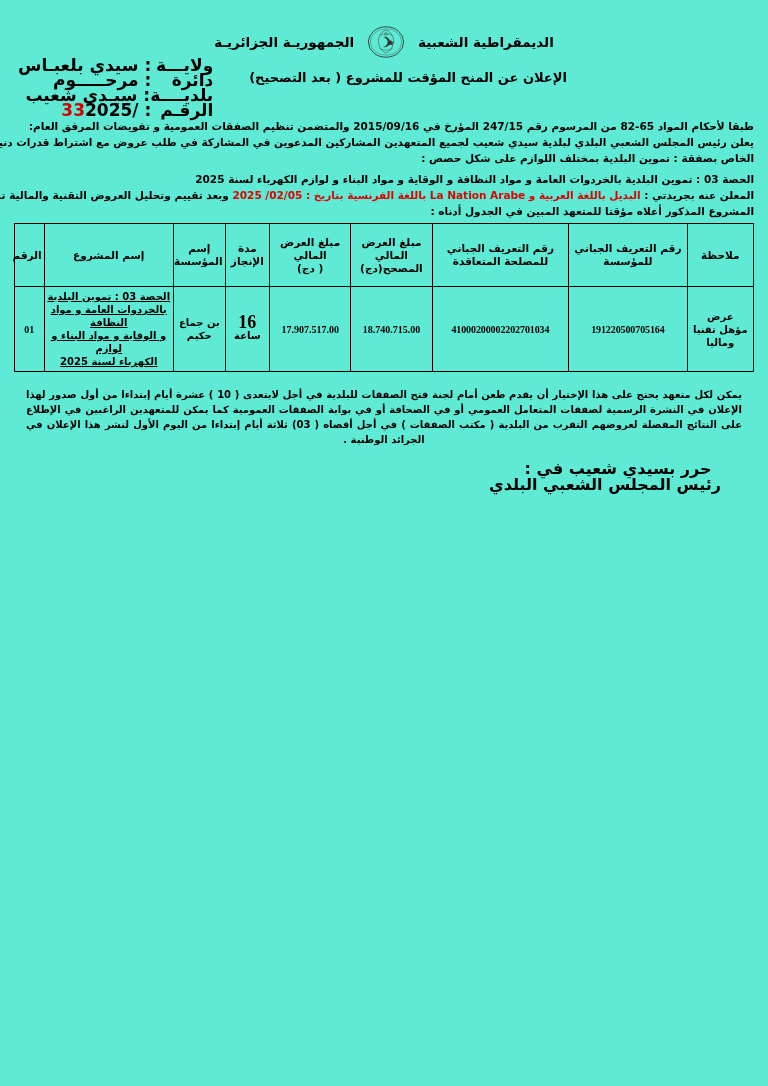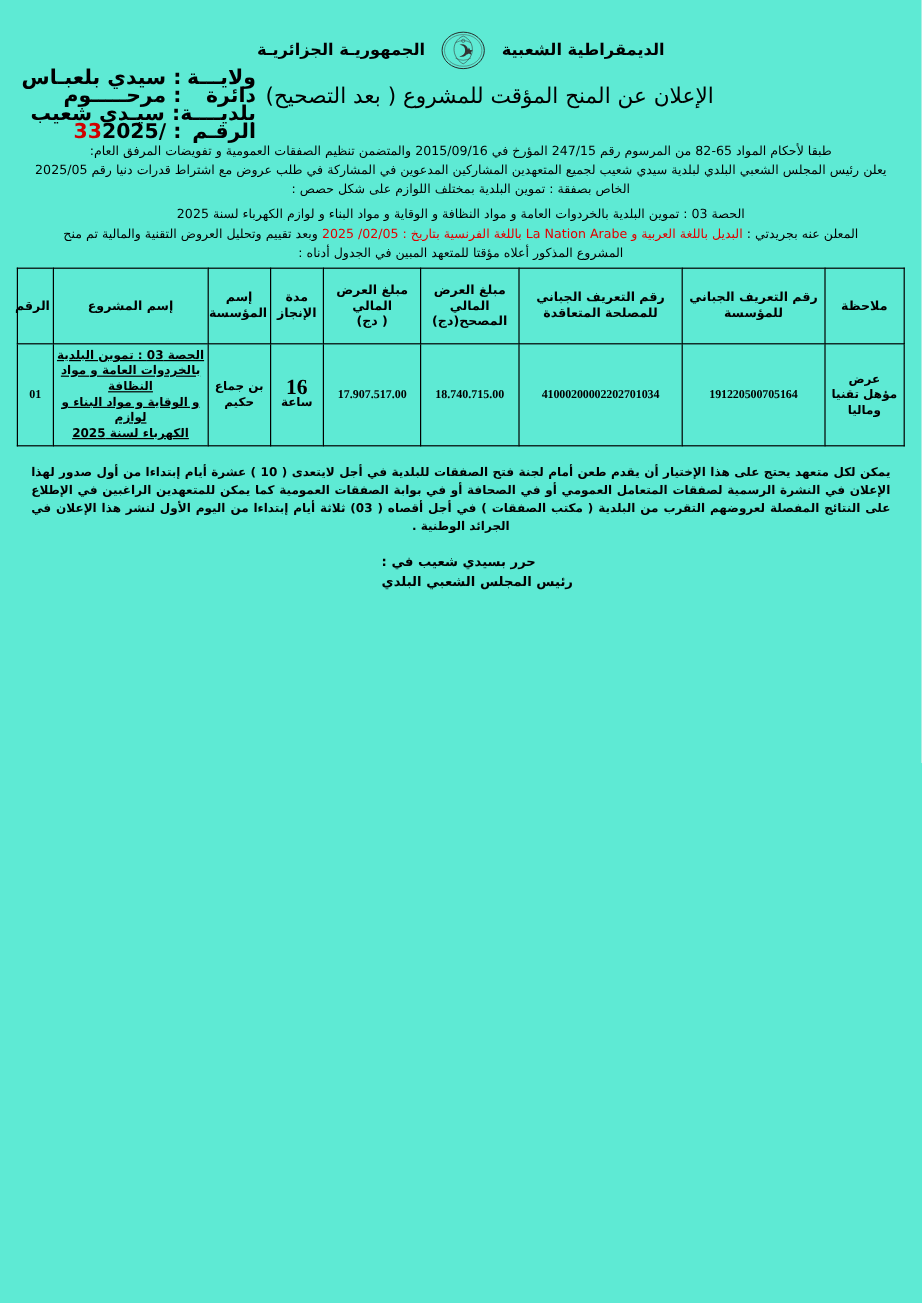--- a/index.html
+++ b/index.html
@@ -50,45 +50,45 @@
     margin: 0 7px;
   }
   .emblem svg { display: block; }
 
   .announce-title {
     position: absolute;
     top: 70px;
     right: 150px;
     width: 420px;
     text-align: center;
-    font-size: 18px;
-    font-weight: normal;
+    font-size: 13px;
+    font-weight: bold;
   }
 
   .admin-block {
     position: absolute;
     top: 58px;
     left: 18px;
     text-align: right;
     font-size: 17px;
     font-weight: bold;
     line-height: 15px;
     direction: rtl;
   }
   .admin-row { white-space: nowrap; }
   .admin-key { display: inline-block; min-width: 62px; }
   .admin-num-red { color: #d00000; }
 
   
   .intro {
     padding: 0 14px;
     font-size: 10.5px;
-    font-weight: normal;
+    font-weight: bold;
     line-height: 16px;
-    text-align: center;
+    text-align: right;
   }
   .intro p { margin: 0; }
   .intro .pline { white-space: nowrap; }
   .gap-4 { height: 5px; }
 
   .red { color: #e00000; }
 
   
   .tbl-wrap { padding: 4px 14px 0 14px; }
   table.main {
@@ -148,25 +148,24 @@
     font-size: 10px;
     font-weight: bold;
     line-height: 15px;
     text-align: justify;
     text-align-last: center;
   }
   .footer-note p { margin: 12px; }
 
   .sign-block {
     margin-top: 14px;
-    padding-right: 150px;
-    font-size: 11px;
+    font-size: 16px;
     font-weight: bold;
     line-height: 16px;
-    text-align: left;
+    text-align: center;
     width: 300px;
   }
   .sign-block .sign-line2 { padding-right: 26px; }
 </style>
 </head>
 <body>
 
 <div class="page">
 
   <div class="header-zone">

